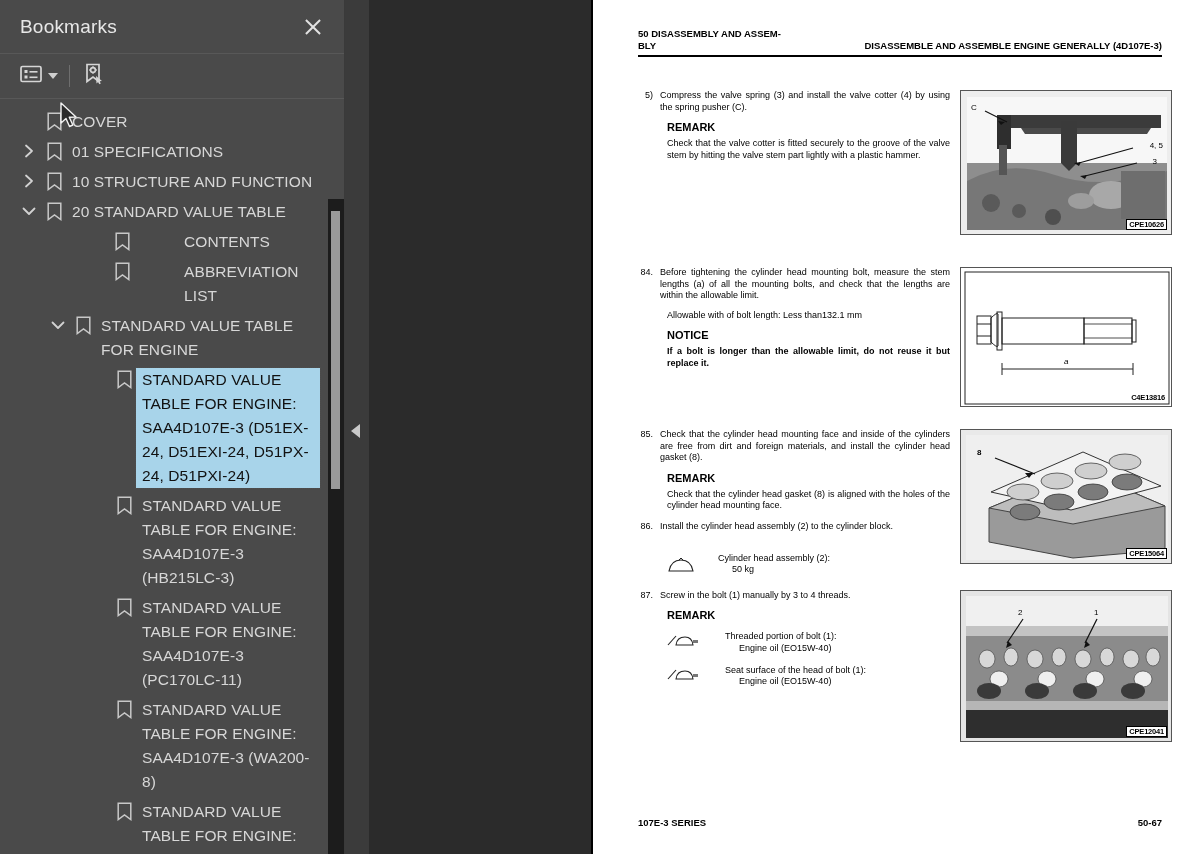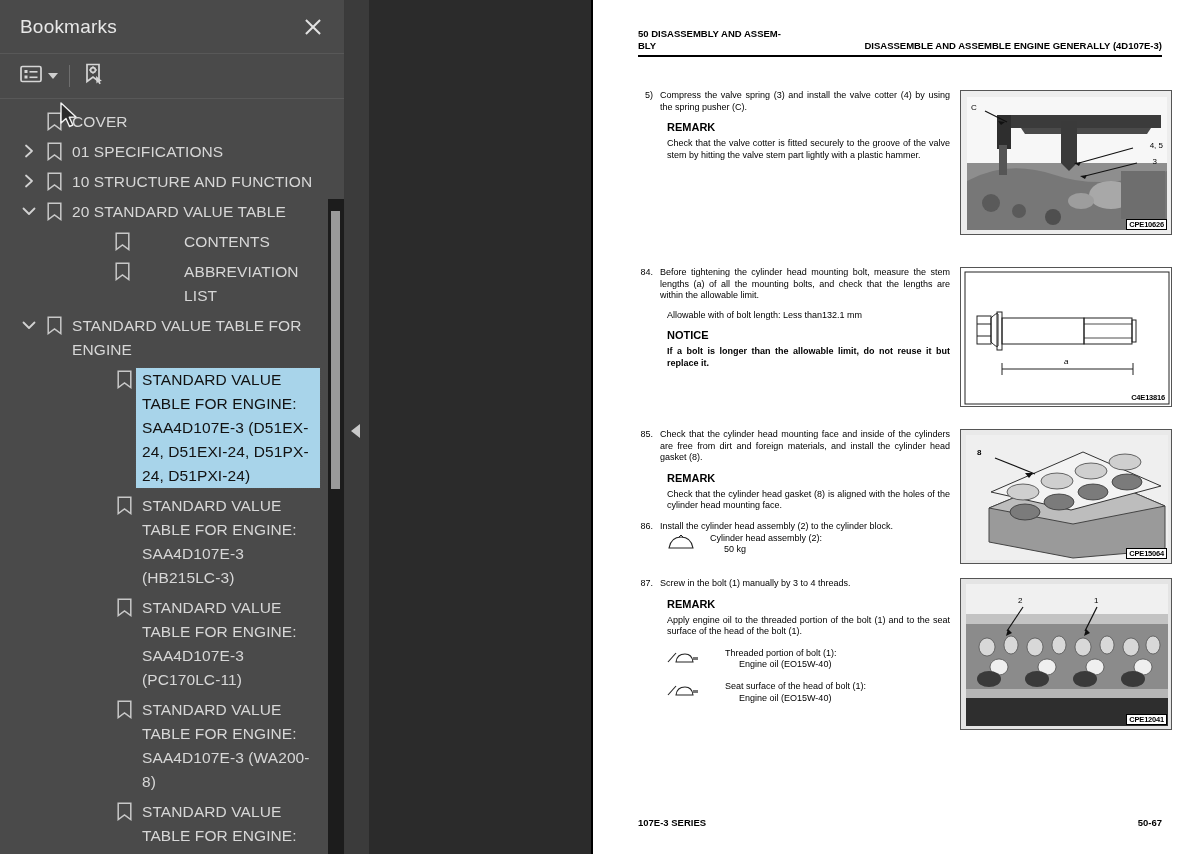--- a/index.html
+++ b/index.html
@@ -174,21 +174,21 @@
     font-size: 7.5px; font-weight: bold; color: #000;
     background: #fff; border: 1px solid #000; padding: 0 2px;
     letter-spacing: -.2px;
   }
   .fig-lbl { position: absolute; font-size: 8px; color: #000; }
 
   .lube-line { display: flex; align-items: flex-start; gap: 24px; margin-top: 10px; }
   .lube-ico { flex: 0 0 34px; padding-top: 1px; }
   .lube-txt { font-size: 9px; line-height: 11.6px; }
 
-  .hoist-line { display: flex; align-items: center; gap: 15px; margin-top: 0; padding-left: 29px; }
+  .hoist-line { display: flex; align-items: flex-end; gap: 23px; margin-top: 20px; padding-left: 29px; }
 </style>
 </head>
 <body>
 
 <div id="app">
 
   <div id="sidebar">
 
     <div id="sidebar-header">
       <div id="sidebar-title">Bookmarks</div>
@@ -288,21 +288,21 @@
           </div>
           <div class="row lvl2">
             <div class="twisty"></div>
             <div class="bm-ico">
               <svg width="15" height="19" viewBox="0 0 15 19">
                 <path d="M1.2 1.2 h12.6 v16.4 l-6.3 -4.6 l-6.3 4.6 z" fill="none" stroke="#c8c8c8" stroke-width="1.5"></path>
               </svg>
             </div>
             <div class="label">ABBREVIATION LIST</div>
           </div>
-          <div class="row lvl1" style="padding-left: 16px;">
+          <div class="row lvl1" style="padding-left: 45px;">
             <div class="twisty">
               <svg width="14" height="11" viewBox="0 0 14 11">
                 <path d="M1.5 2.5 L7 8 L12.5 2.5" fill="none" stroke="#d2d2d2" stroke-width="1.8" stroke-linecap="round" stroke-linejoin="round"></path>
               </svg>
             </div>
             <div class="bm-ico">
               <svg width="15" height="19" viewBox="0 0 15 19">
                 <path d="M1.2 1.2 h12.6 v16.4 l-6.3 -4.6 l-6.3 4.6 z" fill="none" stroke="#c8c8c8" stroke-width="1.5"></path>
               </svg>
             </div>
@@ -521,21 +521,20 @@
           </div>
         </div>
 
         <div class="block" style="margin-top:14px;">
           <div class="col-text">
             <div class="step">
               <div class="step-num">87.</div>
               <div class="step-body">Screw in the bolt (1) manually by 3 to 4 threads.</div>
             </div>
             <div class="sub-head indent">REMARK</div>
-            <div class="para tight indent">Apply engine oil to the threaded portion of the bolt (1) and to the seat surface of the head of the bolt (1).</div>
 
             <div class="lube-line indent">
               <span class="lube-ico">
                 <svg width="32" height="12" viewBox="0 0 32 12">
                   <path d="M1 11 L9 2" stroke="#222" stroke-width="1.1" fill="none"></path>
                   <path d="M9 11 q1 -8 9 -8 q7 0 8 8 z" fill="none" stroke="#222" stroke-width="1.1"></path>
                   <rect x="26" y="6" width="5" height="3" fill="#777"></rect>
                 </svg>
               </span>
               <span class="lube-txt">

